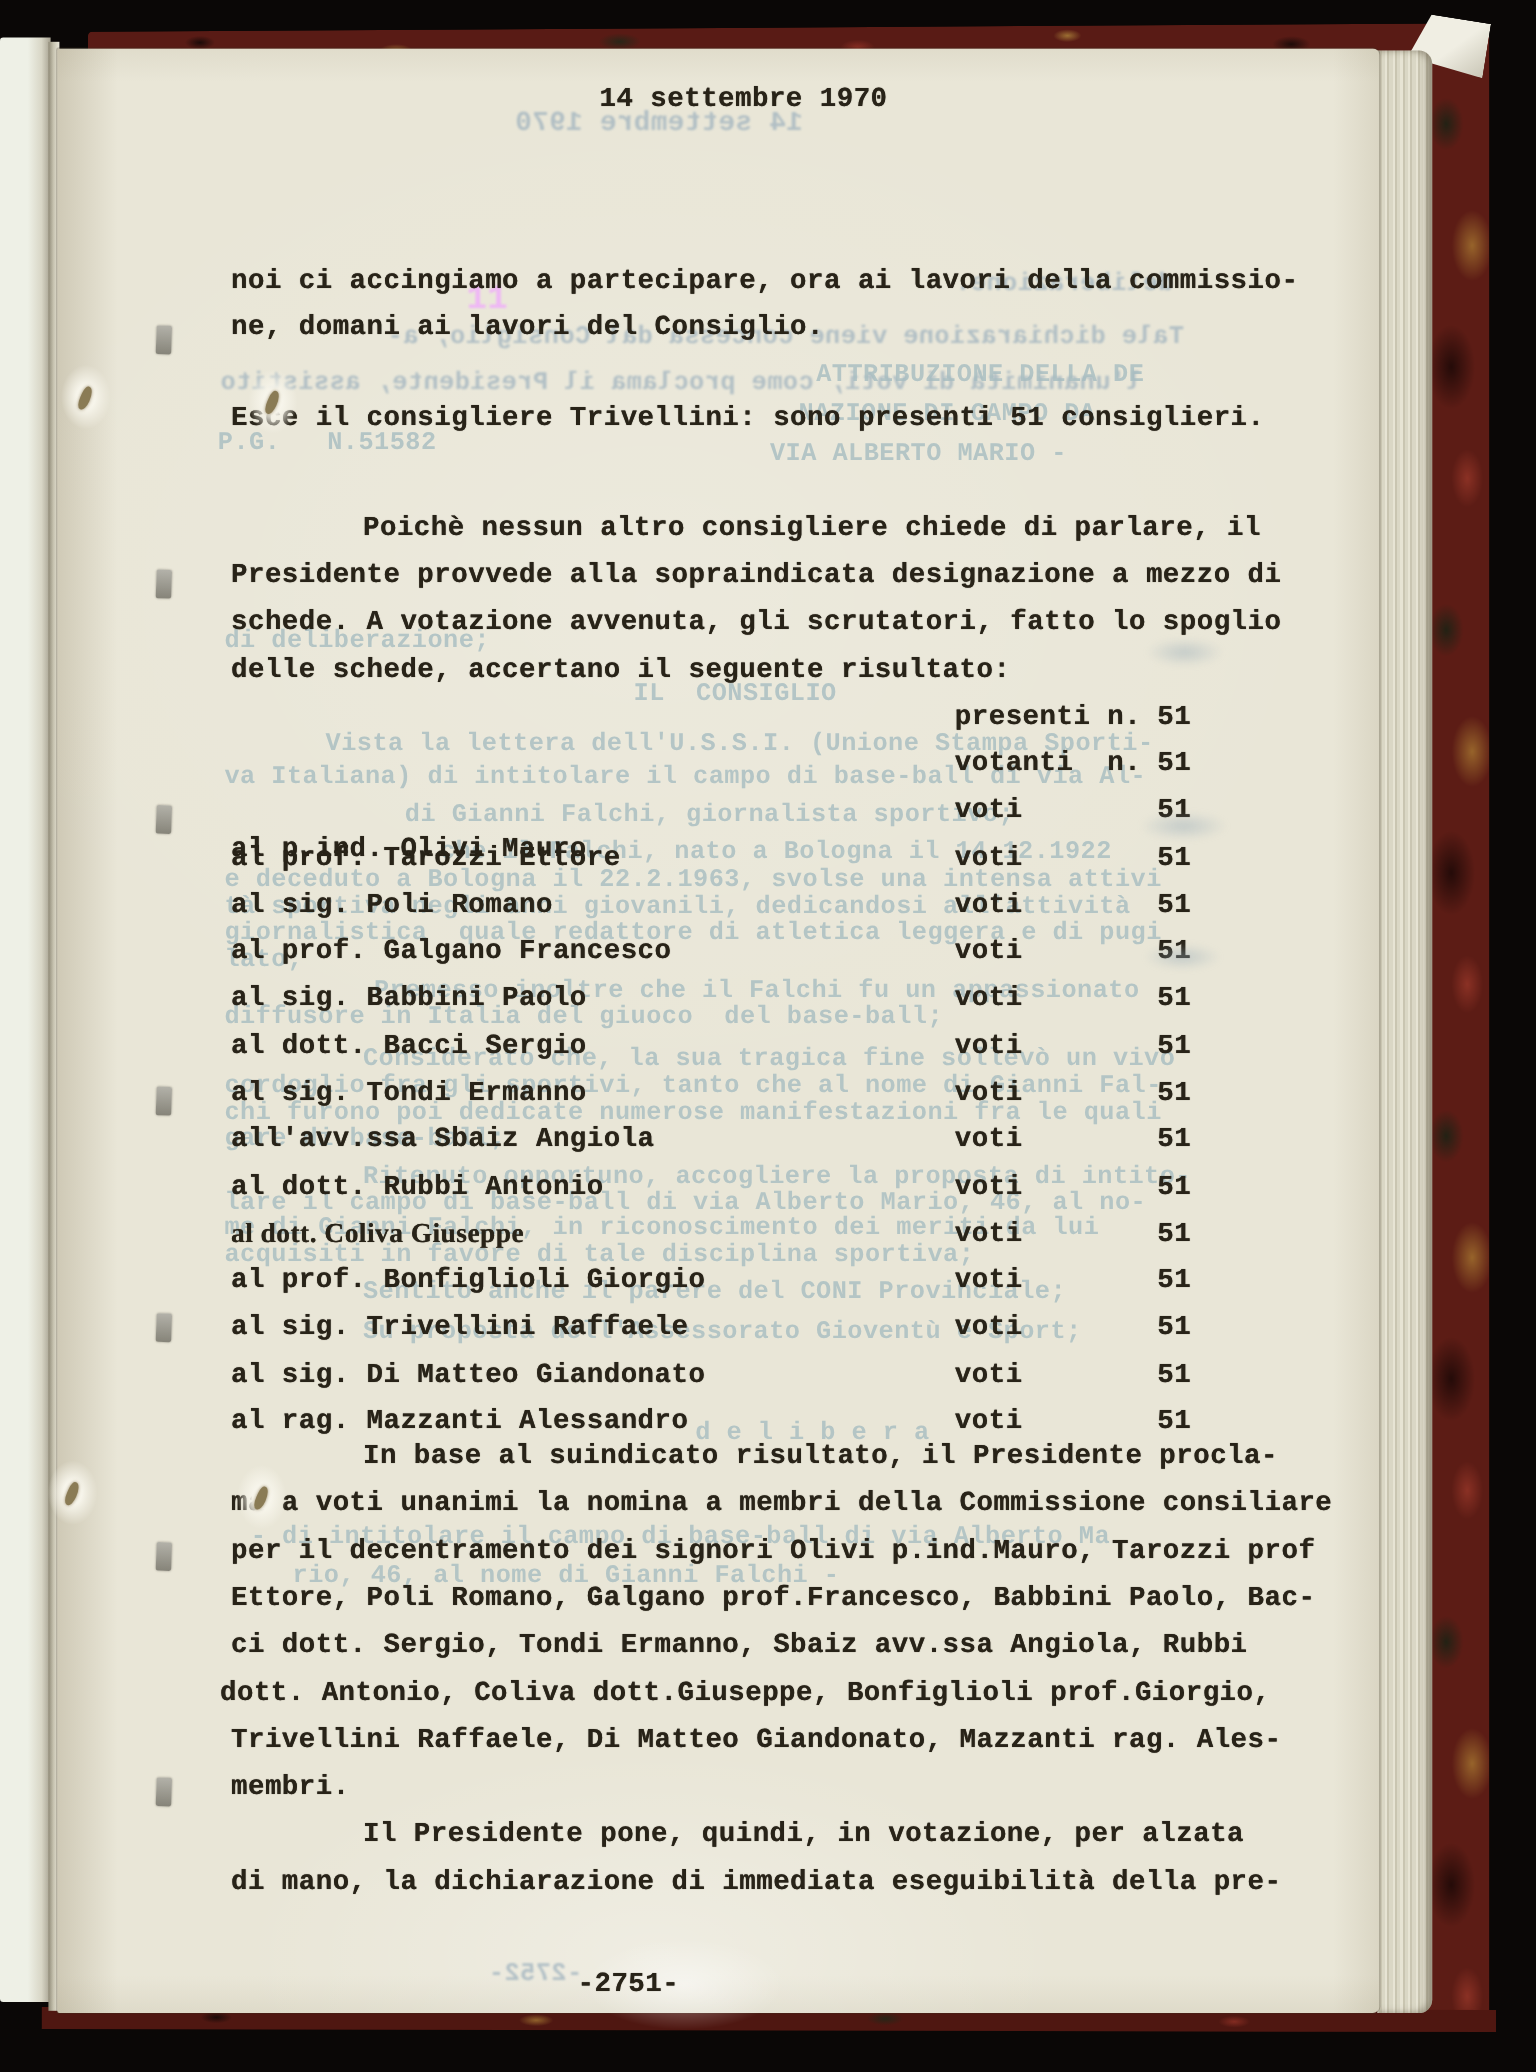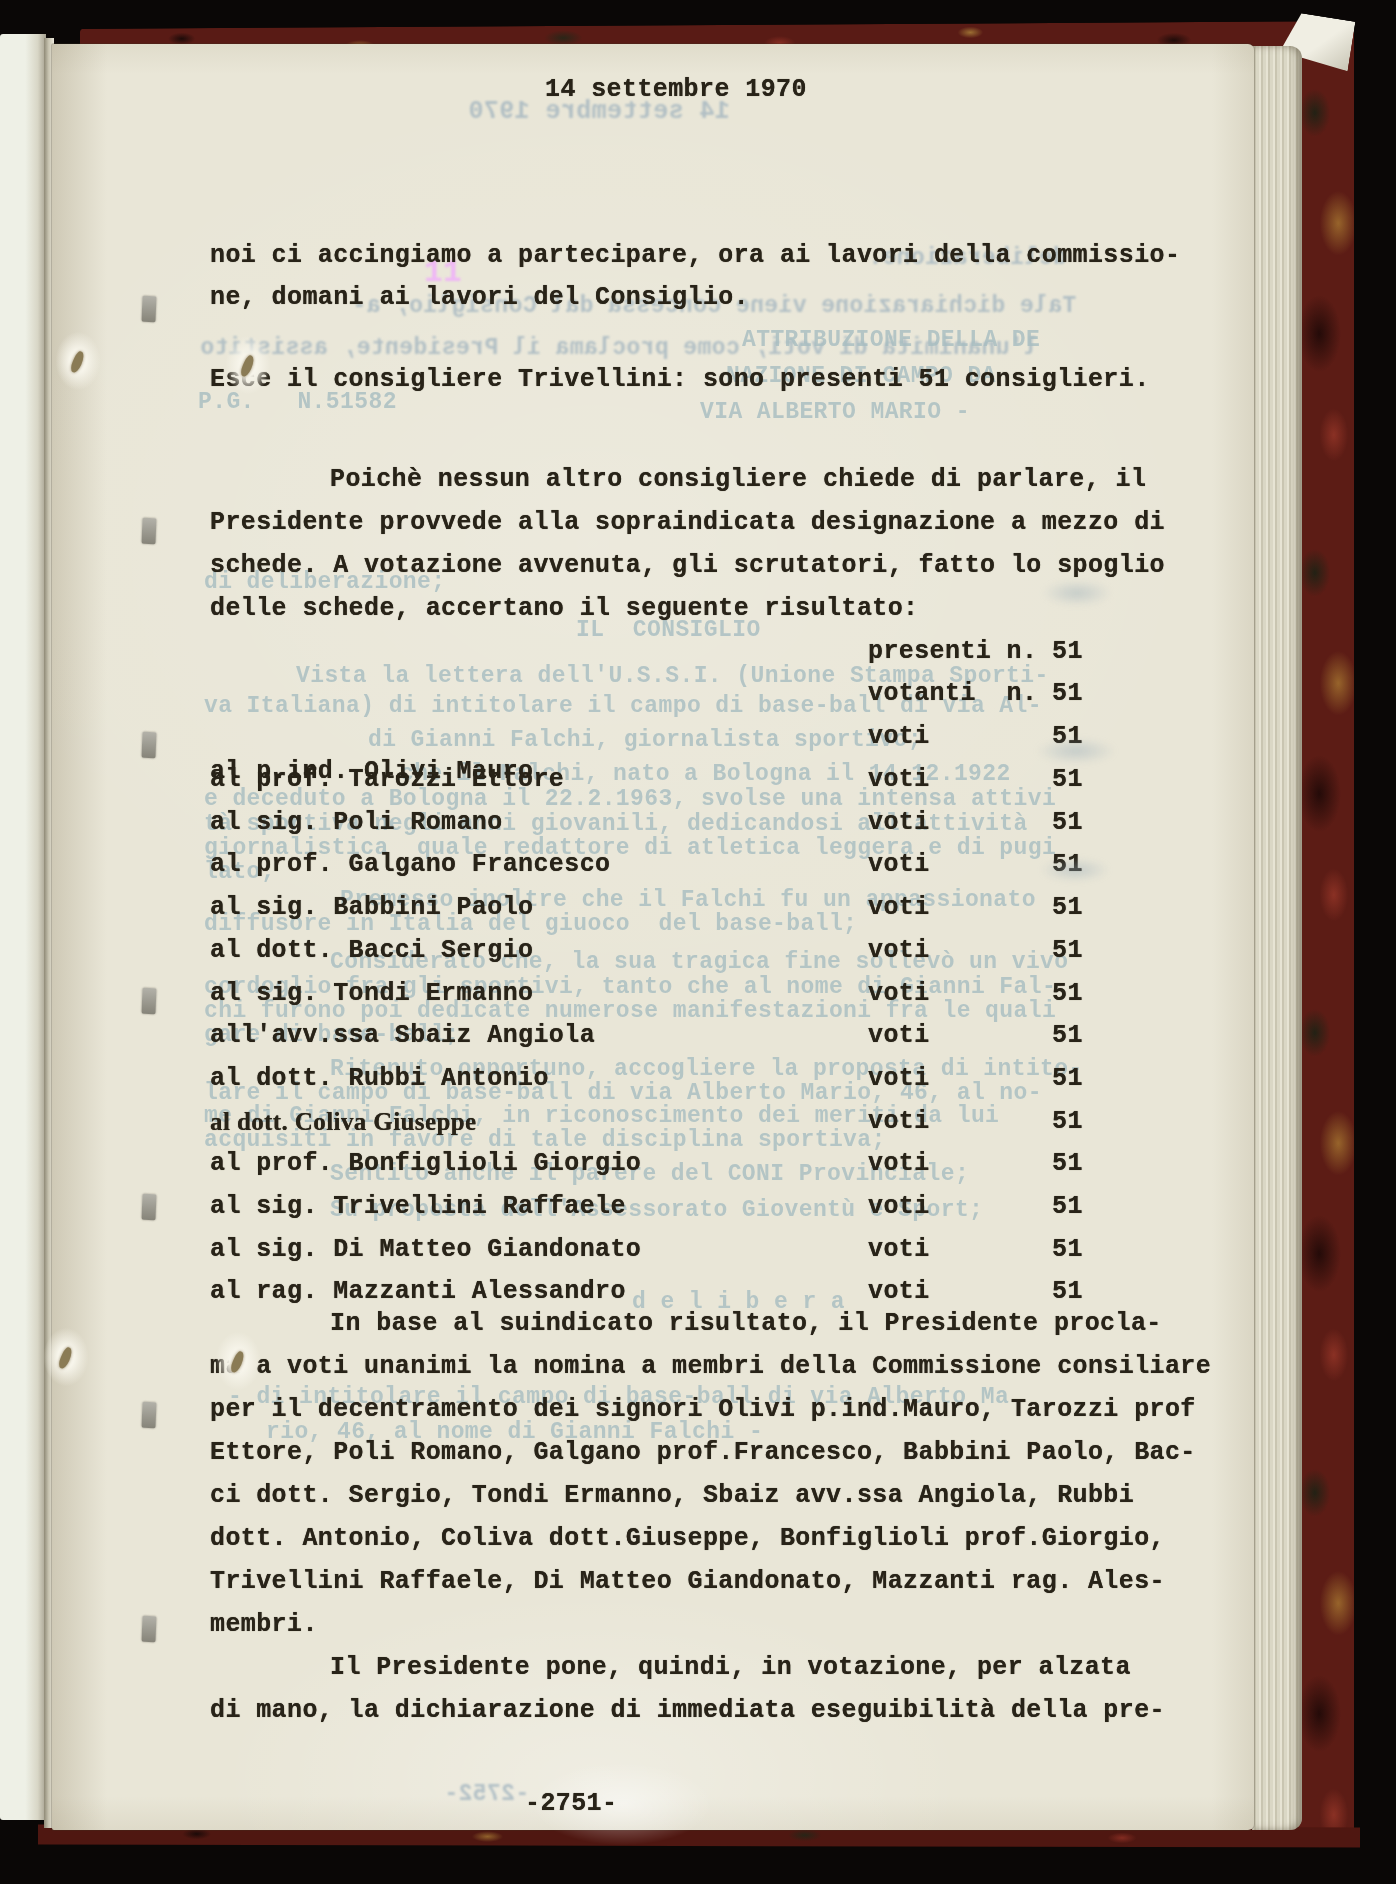--- a/index.html
+++ b/index.html
@@ -135,21 +135,21 @@
       <div class="typed" style="left: 210px; top: 366px;">Esce il consigliere Trivellini: sono presenti 51 consiglieri.</div>
       <div class="typed" style="left: 330px; top: 466px;">Poichè nessun altro consigliere chiede di parlare, il</div>
       <div class="typed" style="left: 210px; top: 509px;">Presidente provvede alla sopraindicata designazione a mezzo di</div>
       <div class="typed" style="left: 210px; top: 552px;">schede. A votazione avvenuta, gli scrutatori, fatto lo spoglio</div>
       <div class="typed" style="left: 210px; top: 595px;">delle schede, accertano il seguente risultato:</div>
       <div class="typed" style="left: 330px; top: 1310px;">In base al suindicato risultato, il Presidente procla-</div>
       <div class="typed" style="left: 210px; top: 1353px;">ma a voti unanimi la nomina a membri della Commissione consiliare</div>
       <div class="typed" style="left: 210px; top: 1396px;">per il decentramento dei signori Olivi p.ind.Mauro, Tarozzi prof</div>
       <div class="typed" style="left: 210px; top: 1439px;">Ettore, Poli Romano, Galgano prof.Francesco, Babbini Paolo, Bac-</div>
       <div class="typed" style="left: 210px; top: 1482px;">ci dott. Sergio, Tondi Ermanno, Sbaiz avv.ssa Angiola, Rubbi</div>
-      <div class="typed" style="left: 210px; top: 1525px;">dott. Antonio, Coliva dott.Giuseppe, Bonfiglioli prof.Giorgio,</div>
+      <div class="typed" style="left: 200px; top: 1525px;">dott. Antonio, Coliva dott.Giuseppe, Bonfiglioli prof.Giorgio,</div>
       <div class="typed" style="left: 210px; top: 1568px;">Trivellini Raffaele, Di Matteo Giandonato, Mazzanti rag. Ales-</div>
       <div class="typed" style="left: 210px; top: 1611px;">membri.</div>
       <div class="typed" style="left: 330px; top: 1654px;">Il Presidente pone, quindi, in votazione, per alzata</div>
       <div class="typed" style="left: 210px; top: 1697px;">di mano, la dichiarazione di immediata eseguibilità della pre-</div>
       <div class="typed" style="left: 868px; top: 638px;">presenti n.</div>
       <div class="typed" style="left: 1052px; top: 638px;">51</div>
       <div class="typed" style="left: 868px; top: 680px;">votanti  n.</div>
       <div class="typed" style="left: 1052px; top: 680px;">51</div>
       <div class="typed" style="left: 210px; top: 758px; font-family: Liberation Mono, monospace;">al p.ind. Olivi Mauro</div>
       <div class="typed" style="left: 868px; top: 723px;">voti</div>

